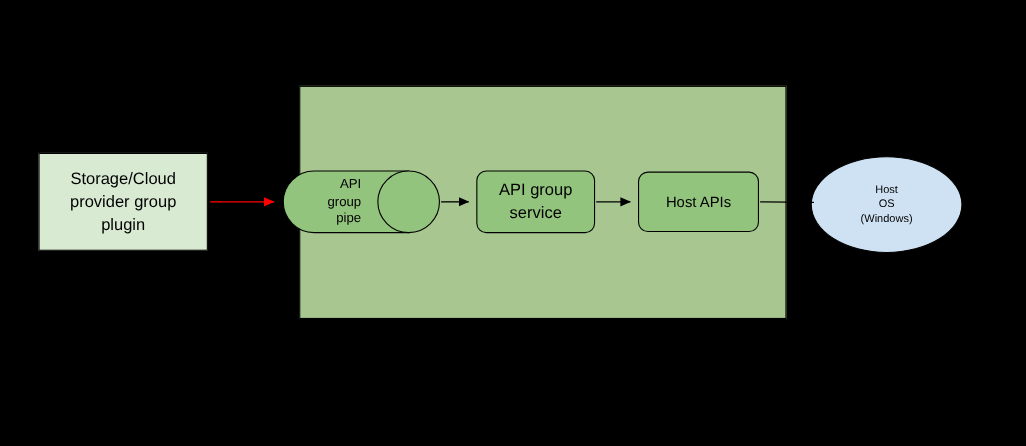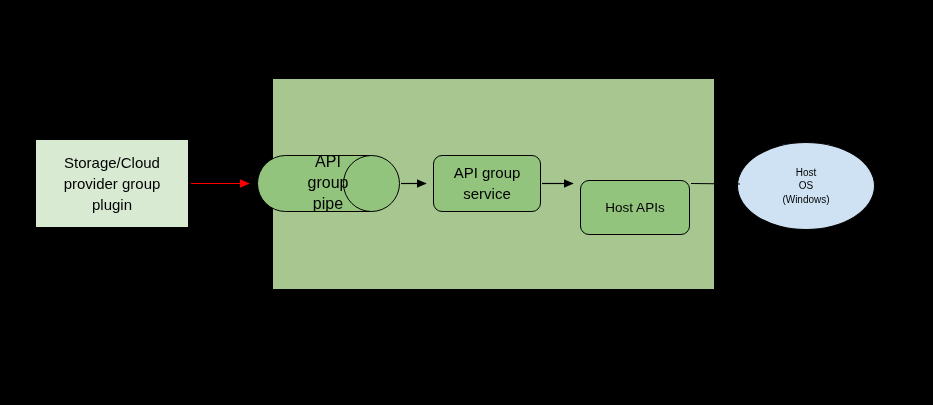--- a/index.html
+++ b/index.html
@@ -57,38 +57,37 @@
   }
   .pipe-cap {
     position: absolute;
     right: 0; top: 0; width: 57px; height: 57px;
     background: var(--inner-fill, #93c47d);
     border: 1px solid var(--stroke, #000);
     border-radius: 50%;
   }
   .pipe-label {
     position: absolute;
-    left: 28px; top: 0; width: 86px; height: 57px;
+    left: 13px; top: 0; width: 86px; height: 57px;
     display: flex; align-items: center; justify-content: center;
-    text-align: center; white-space: pre-line;
-    font-size: 16px; line-height: 1.3;
+    text-align: right; white-space: pre-line;
+    font-size: 12px; line-height: 1.3;
     color: var(--text, #000);
   }
   .service {
     left: 433px; top: 155px; width: 108px; height: 57px;
     background: var(--inner-fill, #93c47d);
     border-radius: 9px;
     font-size: 15px; line-height: 1.35;
   }
   .hostapis {
     left: 580px; top: 156px; width: 110px; height: 55px;
     background: var(--inner-fill, #93c47d);
     border-radius: 9px;
     font-size: 13.5px;
-    margin-top: 24px;
   }
   .hostos {
     left: 737px; top: 142px; width: 138px; height: 88px;
     background: var(--host-fill, #cfe2f3);
     border-radius: 50%;
     font-size: 10px; line-height: 1.35;
   }
   .arrows {
     position: absolute;
     left: 0; top: 0; width: 933px; height: 405px;

